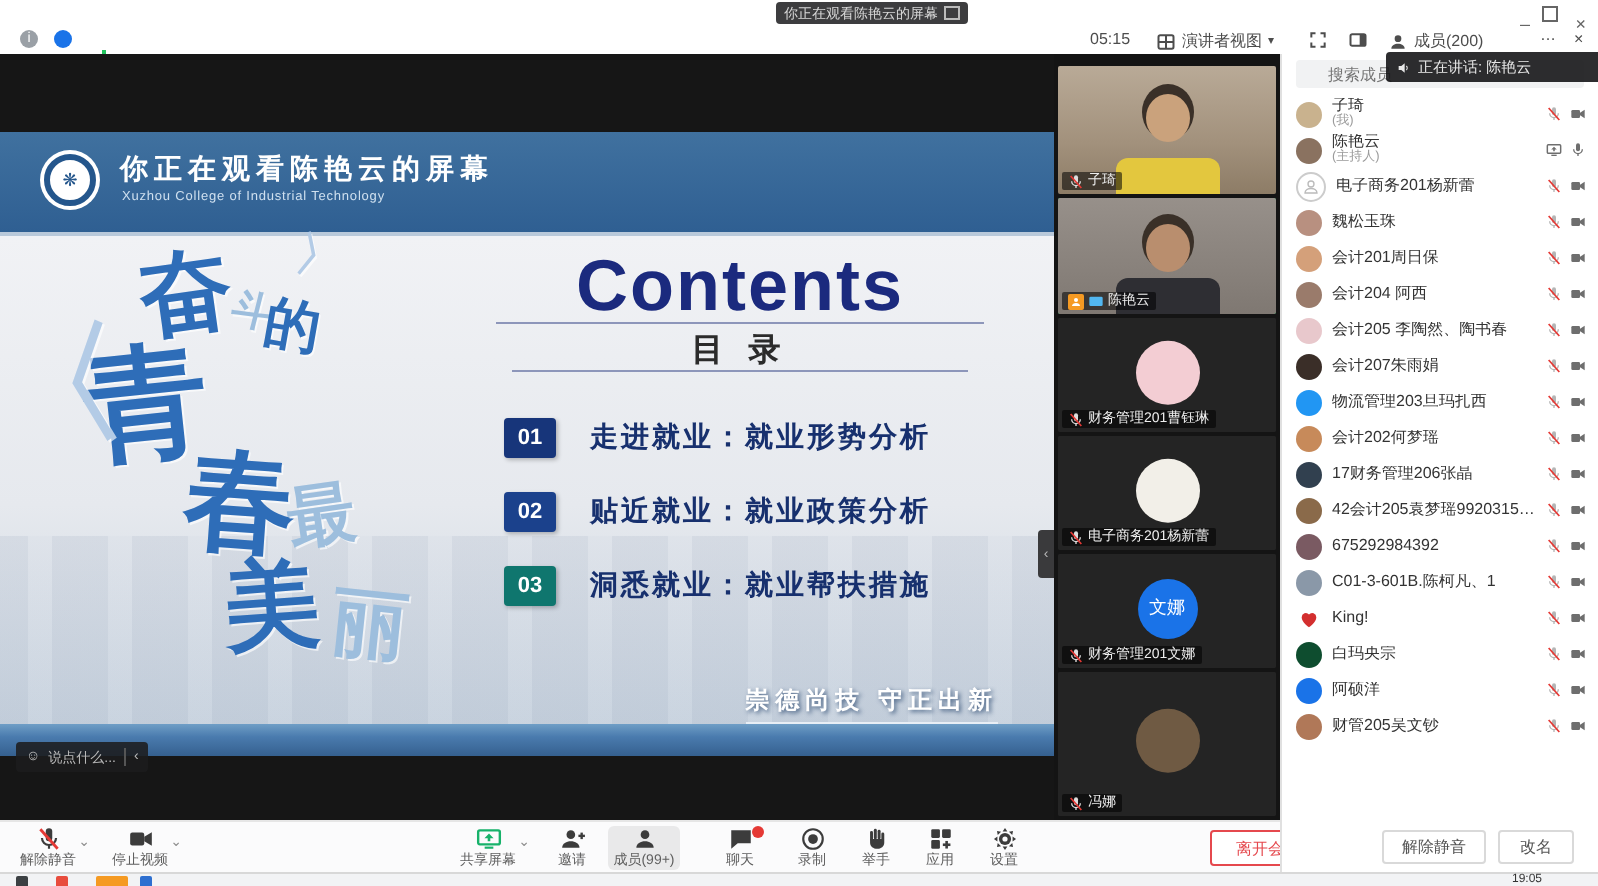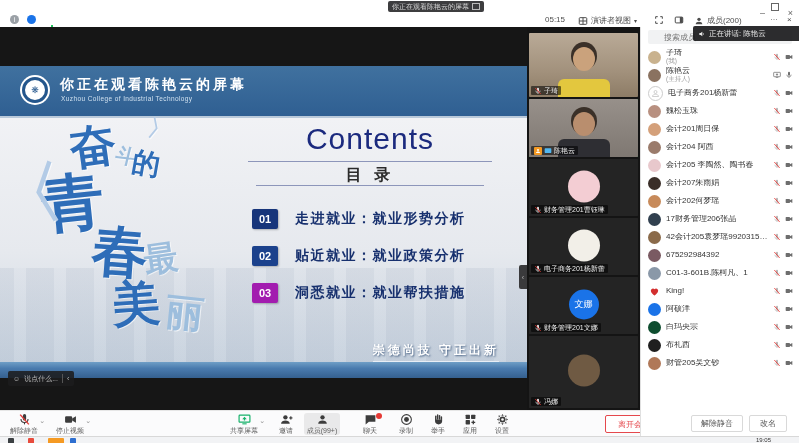--- a/index.html
+++ b/index.html
@@ -31,21 +31,21 @@
       display:flex;align-items:center;justify-content:center;color:#24568c;font-size:9px;font-weight:bold;}
   .school-cn{left:60px;top:10px;color:#fff;font-size:14px;font-weight:bold;letter-spacing:3px;
       font-family:"Liberation Serif","DejaVu Serif",serif;}
   .school-en{left:61px;top:29px;color:#cfe0ef;font-size:6.5px;letter-spacing:.4px;}
   .slide-body{left:0;top:52px;width:527px;height:244px;
       background:linear-gradient(180deg,#f1f2f5 0%,#e6e9ee 55%,#ccd6e1 100%);}
   .city{left:0;top:150px;width:527px;height:94px;opacity:.45;
       background:repeating-linear-gradient(90deg,rgba(110,130,160,.25) 0 14px,rgba(160,175,200,.12) 14px 26px,rgba(90,110,145,.22) 26px 40px);}
   .slide-foot{left:0;top:296px;width:527px;height:16px;
       background:linear-gradient(180deg,#6f9ec6 0%,#4a7bae 40%,#35608f 100%);}
-  .contents-title{left:240px;top:56px;width:260px;text-align:center;font-size:30px;font-weight:normal;
+  .contents-title{left:240px;top:56px;width:260px;text-align:center;font-size:36px;font-weight:bold;
       color:#1b2a7e;letter-spacing:1px;}
   .c-line1{left:248px;top:95px;width:244px;height:1px;background:#8d96ba;}
   .contents-sub{left:240px;top:99px;width:260px;text-align:center;font-size:16px;font-weight:bold;color:#2b2b2b;letter-spacing:4px;}
   .c-line2{left:256px;top:119px;width:228px;height:1px;background:#8d96ba;}
   .citem{left:252px;width:270px;height:26px;display:flex;align-items:center;}
   .cbadge{width:26px;height:20px;color:#fff;font-size:11px;font-weight:bold;display:flex;
       align-items:center;justify-content:center;border-radius:2px;box-shadow:1px 1px 2px rgba(0,0,0,.25);}
   .ctext{margin-left:17px;font-size:14px;font-weight:bold;color:#17306e;letter-spacing:1.5px;}
   .motto{right:28px;top:276px;color:#fff;font-size:12px;font-weight:bold;letter-spacing:3px;
       border-bottom:1px solid #e8eef5;padding-bottom:2px;text-shadow:1px 1px 2px rgba(40,70,110,.8);}
@@ -194,21 +194,21 @@
       <div id="contents-list">
           <div class="abs citem" style="top: 140px;">
     <span class="cbadge" style="background: rgb(23, 53, 122);">01</span>
     <span class="ctext">走进就业：就业形势分析</span>
   </div>
           <div class="abs citem" style="top: 177px;">
     <span class="cbadge" style="background: rgb(27, 65, 140);">02</span>
     <span class="ctext">贴近就业：就业政策分析</span>
   </div>
           <div class="abs citem" style="top: 214px;">
-    <span class="cbadge" style="background: #a21caf;">03</span>
+    <span class="cbadge" style="background: #0f766e;">03</span>
     <span class="ctext">洞悉就业：就业帮扶措施</span>
   </div>
         </div>
       <div class="abs motto">崇德尚技  守正出新</div>
       <div class="abs slide-foot"></div>
     </div>
     <div class="abs chat-pill" style="top:344px;">
       <span>☺</span>
       <span>说点什么...</span>
       <span class="sep"></span>
@@ -672,20 +672,45 @@
             </span>
             <span style="display: flex;">
               <svg viewBox="0 0 24 24">
                 <rect x="2" y="6" width="13" height="12" rx="2" fill="#6e6e6e"></rect>
                 <path d="M15 10l7-4.2v12.4L15 14z" fill="#6e6e6e"></path>
               </svg>
             </span>
           </span>
   </div>
         <div class="mrow">
+    <span class="mava" style="background: rgb(33, 150, 243);"></span>
+    <span class="mtxt">
+      <span class="mname">物流管理203旦玛扎西</span>
+
+    </span>
+    <span class="micons">
+            <span style="display: flex;">
+              <svg viewBox="0 0 24 24">
+                <g fill="#b5b5b5">
+                  <rect x="9" y="2" width="6" height="12" rx="3"></rect>
+                </g>
+                <path d="M5.5 11a6.5 6.5 0 0 0 13 0" fill="none" stroke="#b5b5b5" stroke-width="2"></path>
+                <line x1="12" y1="17.5" x2="12" y2="21" stroke="#b5b5b5" stroke-width="2"></line>
+                <line x1="4" y1="3" x2="20" y2="21" stroke="#e53935" stroke-width="2.6"></line>
+              </svg>
+            </span>
+            <span style="display: flex;">
+              <svg viewBox="0 0 24 24">
+                <rect x="2" y="6" width="13" height="12" rx="2" fill="#6e6e6e"></rect>
+                <path d="M15 10l7-4.2v12.4L15 14z" fill="#6e6e6e"></path>
+              </svg>
+            </span>
+          </span>
+  </div>
+        <div class="mrow">
     <span class="mava" style="background: rgb(199, 138, 90);"></span>
     <span class="mtxt">
       <span class="mname">会计202何梦瑶</span>
 
     </span>
     <span class="micons">
             <span style="display: flex;">
               <svg viewBox="0 0 24 24">
                 <g fill="#b5b5b5">
                   <rect x="9" y="2" width="6" height="12" rx="3"></rect>
@@ -826,73 +851,48 @@
             </span>
             <span style="display: flex;">
               <svg viewBox="0 0 24 24">
                 <rect x="2" y="6" width="13" height="12" rx="2" fill="#6e6e6e"></rect>
                 <path d="M15 10l7-4.2v12.4L15 14z" fill="#6e6e6e"></path>
               </svg>
             </span>
           </span>
   </div>
         <div class="mrow">
+    <span class="mava" style="background: rgb(14, 77, 47);"></span>
+    <span class="mtxt">
+      <span class="mname">白玛央宗</span>
+
+    </span>
+    <span class="micons">
+            <span style="display: flex;">
+              <svg viewBox="0 0 24 24">
+                <g fill="#b5b5b5">
+                  <rect x="9" y="2" width="6" height="12" rx="3"></rect>
+                </g>
+                <path d="M5.5 11a6.5 6.5 0 0 0 13 0" fill="none" stroke="#b5b5b5" stroke-width="2"></path>
+                <line x1="12" y1="17.5" x2="12" y2="21" stroke="#b5b5b5" stroke-width="2"></line>
+                <line x1="4" y1="3" x2="20" y2="21" stroke="#e53935" stroke-width="2.6"></line>
+              </svg>
+            </span>
+            <span style="display: flex;">
+              <svg viewBox="0 0 24 24">
+                <rect x="2" y="6" width="13" height="12" rx="2" fill="#6e6e6e"></rect>
+                <path d="M15 10l7-4.2v12.4L15 14z" fill="#6e6e6e"></path>
+              </svg>
+            </span>
+          </span>
+  </div>
+        <div class="mrow">
     <span class="mava" style="background: rgb(26, 115, 232);"></span>
     <span class="mtxt">
       <span class="mname">阿硕洋</span>
-
-    </span>
-    <span class="micons">
-            <span style="display: flex;">
-              <svg viewBox="0 0 24 24">
-                <g fill="#b5b5b5">
-                  <rect x="9" y="2" width="6" height="12" rx="3"></rect>
-                </g>
-                <path d="M5.5 11a6.5 6.5 0 0 0 13 0" fill="none" stroke="#b5b5b5" stroke-width="2"></path>
-                <line x1="12" y1="17.5" x2="12" y2="21" stroke="#b5b5b5" stroke-width="2"></line>
-                <line x1="4" y1="3" x2="20" y2="21" stroke="#e53935" stroke-width="2.6"></line>
-              </svg>
-            </span>
-            <span style="display: flex;">
-              <svg viewBox="0 0 24 24">
-                <rect x="2" y="6" width="13" height="12" rx="2" fill="#6e6e6e"></rect>
-                <path d="M15 10l7-4.2v12.4L15 14z" fill="#6e6e6e"></path>
-              </svg>
-            </span>
-          </span>
-  </div>
-        <div class="mrow">
-    <span class="mava" style="background: rgb(14, 77, 47);"></span>
-    <span class="mtxt">
-      <span class="mname">白玛央宗</span>
-
-    </span>
-    <span class="micons">
-            <span style="display: flex;">
-              <svg viewBox="0 0 24 24">
-                <g fill="#b5b5b5">
-                  <rect x="9" y="2" width="6" height="12" rx="3"></rect>
-                </g>
-                <path d="M5.5 11a6.5 6.5 0 0 0 13 0" fill="none" stroke="#b5b5b5" stroke-width="2"></path>
-                <line x1="12" y1="17.5" x2="12" y2="21" stroke="#b5b5b5" stroke-width="2"></line>
-                <line x1="4" y1="3" x2="20" y2="21" stroke="#e53935" stroke-width="2.6"></line>
-              </svg>
-            </span>
-            <span style="display: flex;">
-              <svg viewBox="0 0 24 24">
-                <rect x="2" y="6" width="13" height="12" rx="2" fill="#6e6e6e"></rect>
-                <path d="M15 10l7-4.2v12.4L15 14z" fill="#6e6e6e"></path>
-              </svg>
-            </span>
-          </span>
-  </div>
-        <div class="mrow">
-    <span class="mava" style="background: rgb(31, 31, 31);"></span>
-    <span class="mtxt">
-      <span class="mname">布礼西</span>
 
     </span>
     <span class="micons">
             <span style="display: flex;">
               <svg viewBox="0 0 24 24">
                 <g fill="#b5b5b5">
                   <rect x="9" y="2" width="6" height="12" rx="3"></rect>
                 </g>
                 <path d="M5.5 11a6.5 6.5 0 0 0 13 0" fill="none" stroke="#b5b5b5" stroke-width="2"></path>
                 <line x1="12" y1="17.5" x2="12" y2="21" stroke="#b5b5b5" stroke-width="2"></line>

